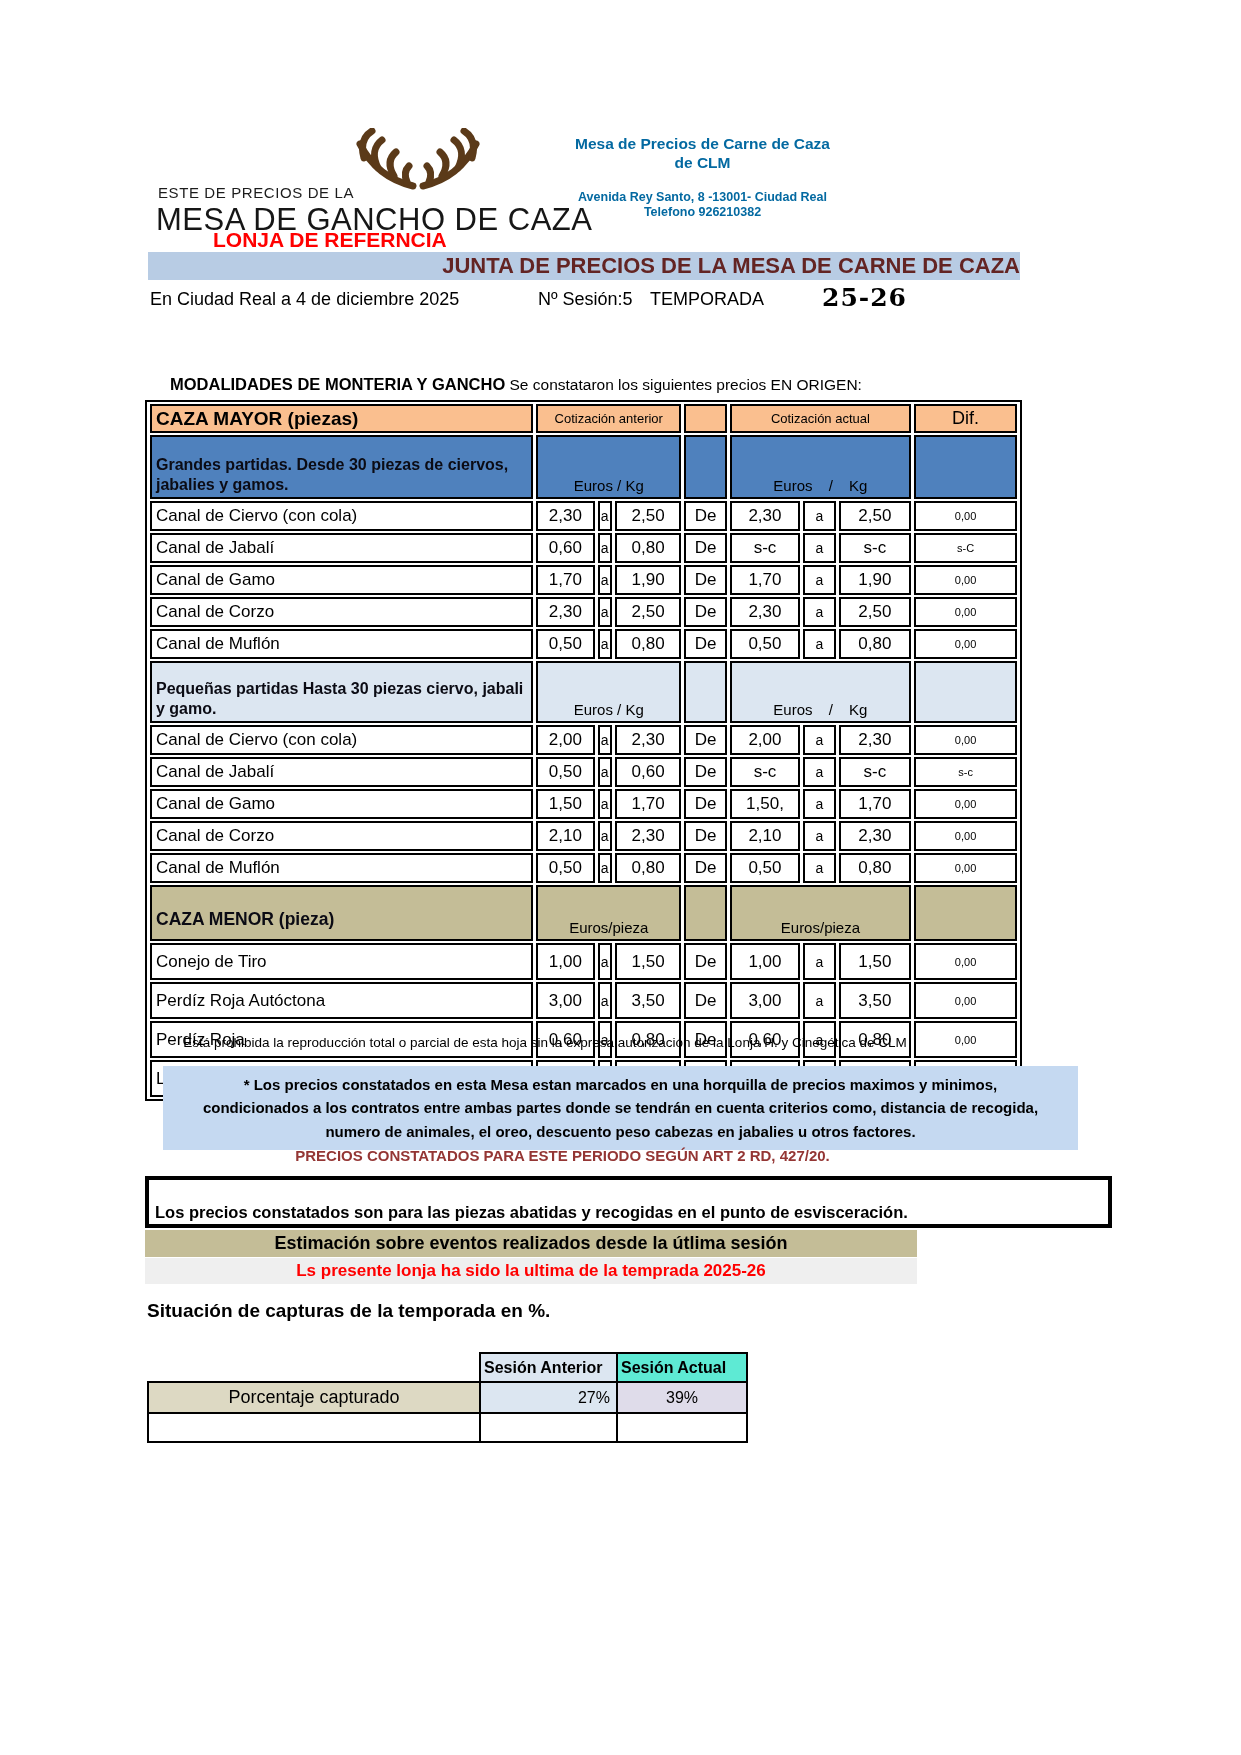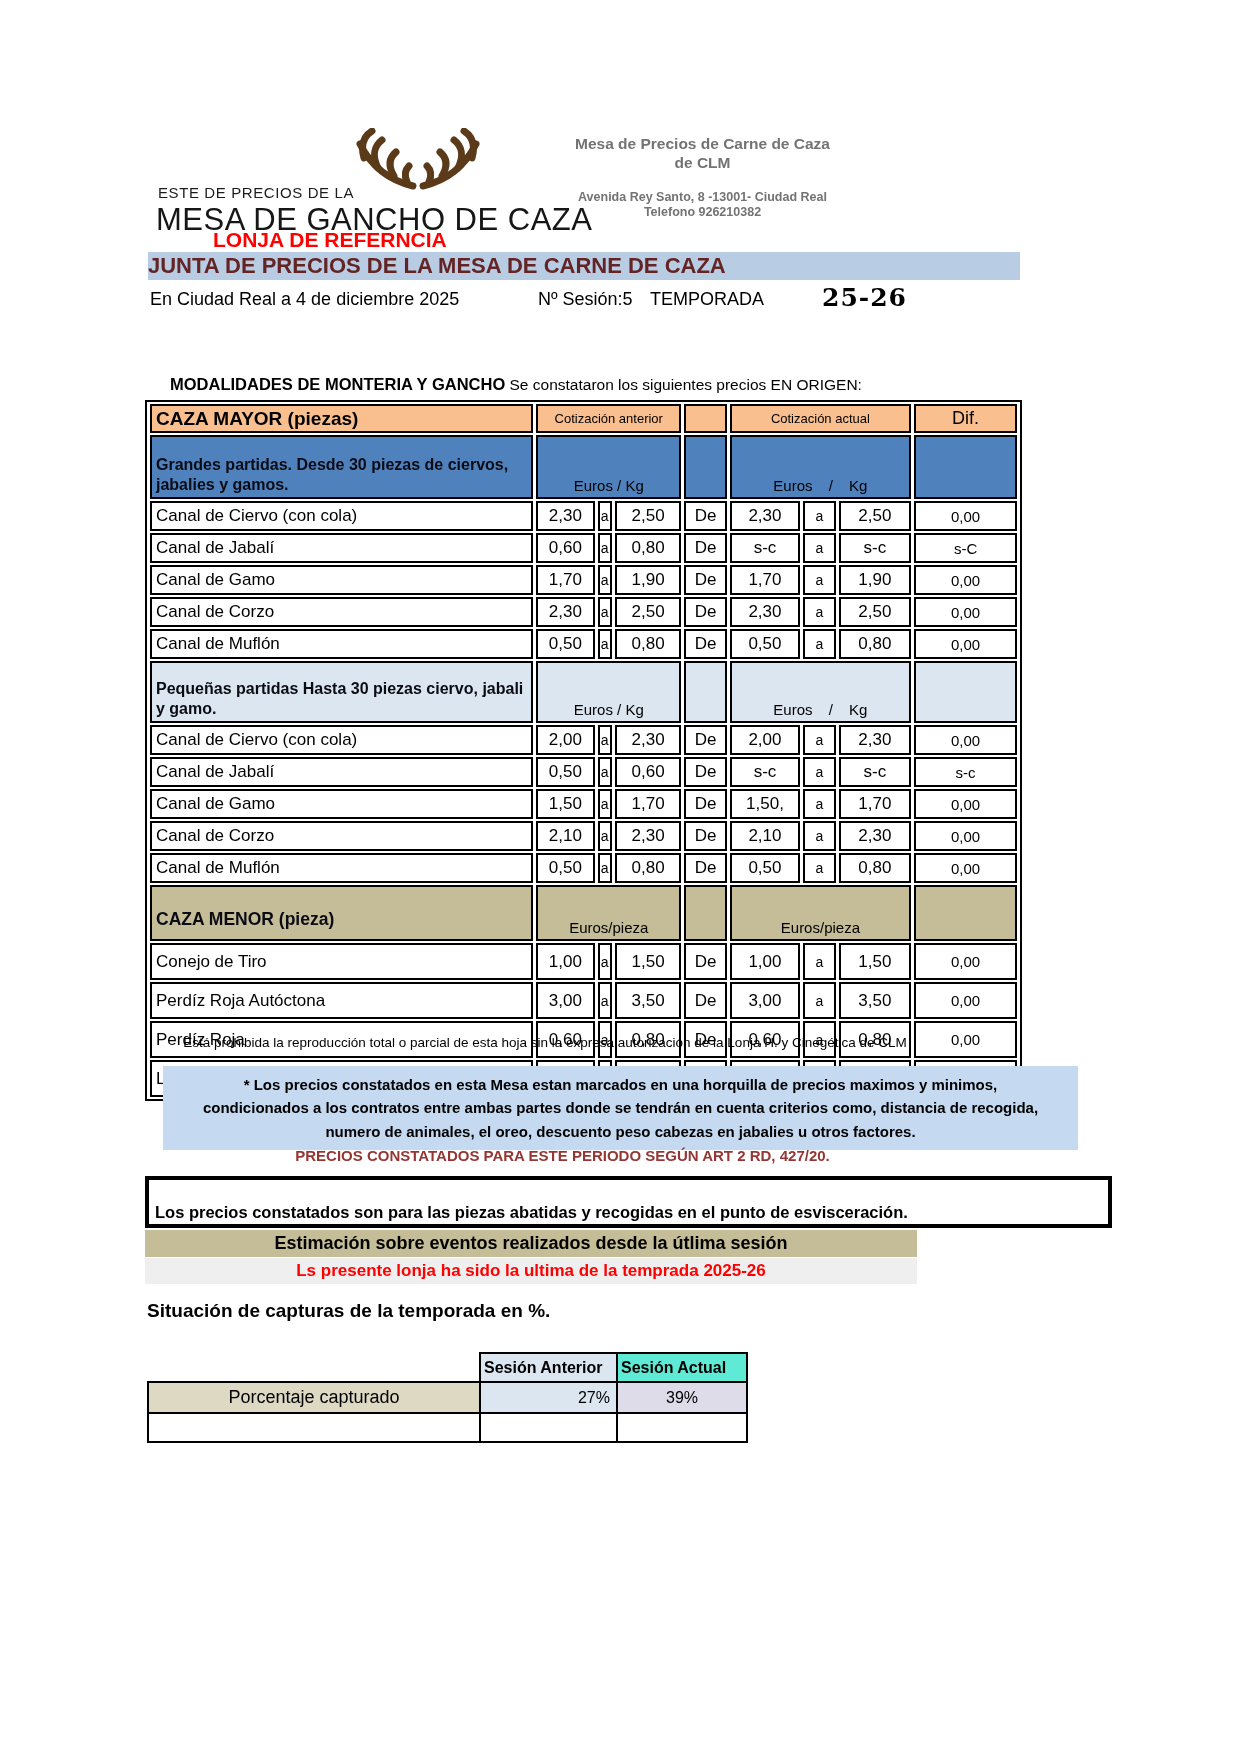--- a/index.html
+++ b/index.html
@@ -6,29 +6,29 @@
   .page{position:relative;width:1241px;height:1755px;background:#ffffff;margin:0 auto;
         font-family:"Liberation Sans",sans-serif;color:#000;overflow:hidden;}
 
   
   .logo-block{position:absolute;left:150px;top:128px;width:420px;}
   .antlers{position:absolute;left:158px;top:0;}
   .logo-small{position:absolute;left:8px;top:56px;font-size:15px;letter-spacing:.6px;color:#1c1c1c;white-space:nowrap;}
   .logo-large{position:absolute;left:6px;top:74px;font-size:31px;letter-spacing:.5px;color:#161616;white-space:nowrap;}
 
   .org-block{position:absolute;left:560px;top:134px;width:285px;text-align:center;
-             color:#737373;font-weight:bold;line-height:1.25;}
+             color:#0369a1;font-weight:bold;line-height:1.25;}
   .org-l1{font-size:15.5px;}
   .org-l2{font-size:15.5px;}
   .org-l3{font-size:12.5px;margin-top:17px;}
   .org-l4{font-size:12.5px;}
 
   .lonja{position:absolute;left:213px;top:228px;color:#ff0000;font-weight:bold;font-size:21px;}
   .banner{position:absolute;left:148px;top:252px;width:872px;height:28px;background:#b8cce4;
-          text-align:left;line-height:28px;font-weight:bold;font-size:22px;color:#632423;}
+          text-align:right;line-height:28px;font-weight:bold;font-size:22px;color:#632423;}
 
   .session-line{position:absolute;left:150px;top:287px;width:900px;height:26px;font-size:18px;}
   .sess-place{position:absolute;left:0;top:2px;}
   .sess-no{position:absolute;left:388px;top:2px;}
   .sess-temp{position:absolute;left:500px;top:2px;}
   .sess-years{position:absolute;left:672px;top:-4px;font-family:"DejaVu Serif",serif;font-weight:bold;font-size:25px;letter-spacing:1px;}
 
   .modalidades{position:absolute;left:170px;top:375px;width:900px;font-size:15.5px;}
   .mod-title{font-weight:bold;font-size:16.5px;}
 
@@ -47,21 +47,21 @@
   .sec-tan td{background:#c4bd97;height:44px;}
   .sec-title{font-weight:bold;font-size:16px;padding:0 2px 2px 4px;white-space:normal!important;
              line-height:1.25;color:#0b0b14;}
   .sec-tan .sec-title{font-size:17.5px;padding-bottom:8px;margin-top:12px;}
   .sec-unit{text-align:center;font-size:15px;padding-bottom:3px;}
   .unit-actual{word-spacing:12px;}
 
   .data-row td{height:24px;background:#fff;font-size:17px;text-align:center;}
   .data-row td.cell-item{text-align:left;padding-left:4px;}
   .data-row td.cell-a{font-size:14px;}
-  .data-row td.cell-dif{font-size:15px;}
+  .data-row td.cell-dif{font-size:11px;}
   .row-tall td{height:31px;}
 
   
   .footnote{position:absolute;left:145px;top:1035px;width:800px;text-align:center;font-size:13.5px;}
   .notice-box{position:absolute;left:163px;top:1066px;width:915px;background:#c5d9f1;
               text-align:center;font-weight:bold;font-size:15px;line-height:1.55;padding:7px 26px;box-sizing:border-box;}
   .precios-line{position:absolute;left:145px;top:1147px;width:835px;text-align:center;
                 font-weight:bold;font-size:15px;color:#943634;}
   .bordered-note{position:absolute;left:145px;top:1176px;width:967px;height:52px;border:4px solid #000;
                  box-sizing:border-box;display:flex;align-items:flex-end;padding:0 0 2px 6px;

